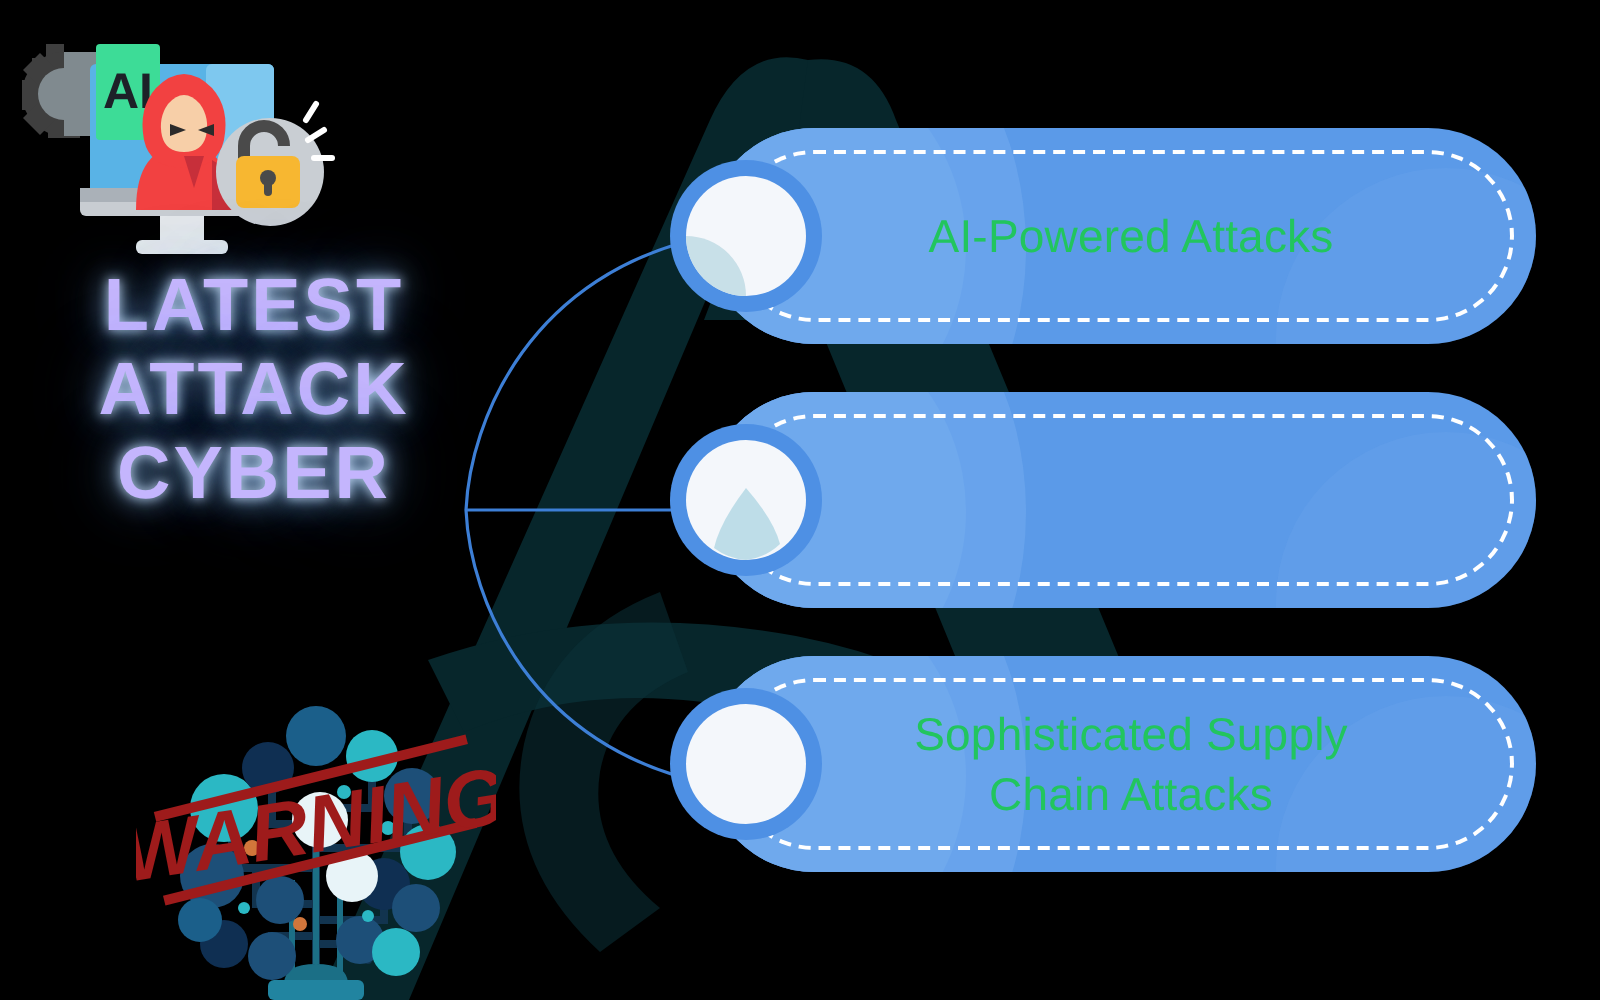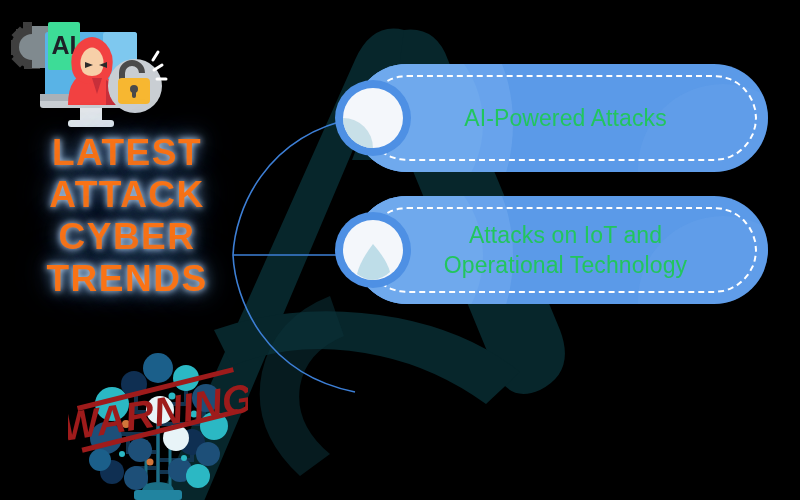--- a/index.html
+++ b/index.html
@@ -46,21 +46,21 @@
     top: 132px;
     width: 230px;
     text-align: center;
   }
   .title-line {
     font-family: "Liberation Sans", sans-serif;
     font-weight: bold;
     font-size: 37px;
     line-height: 42px;
     letter-spacing: 1.5px;
-    color: #f97316;
+    color: #c4b5fd;
     text-shadow:
       0 0 6px rgba(200,225,255,0.95),
       0 0 14px rgba(150,200,255,0.75),
       0 0 26px rgba(110,170,240,0.55),
       0 0 44px rgba(80,140,220,0.35);
     white-space: nowrap;
     margin-left: 24px;
   }
 
   
@@ -252,21 +252,20 @@
       <rect x="110" y="68" width="32" height="26" rx="4" fill="#f7b731"></rect>
       <circle cx="126" cy="79" r="4" fill="#4a4a4a"></circle>
       <rect x="124" y="80" width="4" height="8" rx="2" fill="#4a4a4a"></rect>
     </g>
   </svg>
 
   <div class="title-block">
     <div class="title-line">LATEST</div>
     <div class="title-line">ATTACK</div>
     <div class="title-line">CYBER</div>
-    <div class="title-line">TRENDS</div>
   </div>
 
   <svg class="tree-illustration" viewBox="0 0 180 158" xmlns="http://www.w3.org/2000/svg">
 
     <g stroke="#12344f" stroke-width="4" fill="none" stroke-linecap="round">
       <path d="M90 150 v-90"></path>
       <path d="M90 110 h-30 v-16"></path>
       <path d="M90 118 h34 v-14"></path>
       <path d="M90 92 h-42 v-26"></path>
       <path d="M90 82 h46 v-22"></path>
@@ -344,24 +343,36 @@
       </svg>
     </div>
 
     <div class="card-row row-1">
       <div class="card-pill">
         <div class="pill-sheen-a"></div>
         <div class="pill-sheen-b"></div>
         <div class="pill-sheen-c"></div>
         <div class="pill-dash"></div>
       </div>
-      <div class="card-label">Attacks on IoT and
-Operational Technology</div>
       <svg class="card-node" viewBox="0 0 80 80" xmlns="http://www.w3.org/2000/svg">
         <circle cx="40" cy="40" r="38" fill="#4e90e4"></circle>
         <circle cx="40" cy="40" r="30" fill="#f4f7fb"></circle>
         <path d="M40 34 q14 16 17 28 a30 30 0 0 1 -17 8 a30 30 0 0 1 -16 -6 q3 -13 16 -30 z" fill="#bedde8"></path>
       </svg>
     </div>
 
+    <div class="card-row row-2">
+      <div class="card-pill">
+        <div class="pill-sheen-a"></div>
+        <div class="pill-sheen-b"></div>
+        <div class="pill-sheen-c"></div>
+        <div class="pill-dash"></div>
+      </div>
+      <div class="card-label">Sophisticated Supply
+Chain Attacks</div>
+      <svg class="card-node" viewBox="0 0 80 80" xmlns="http://www.w3.org/2000/svg">
+        <circle cx="40" cy="40" r="38" fill="#4e90e4"></circle>
+        <circle cx="40" cy="40" r="30" fill="#f4f7fb"></circle>
+      </svg>
+    </div>
 
   </div>
 </div>
 
 </body></html>

